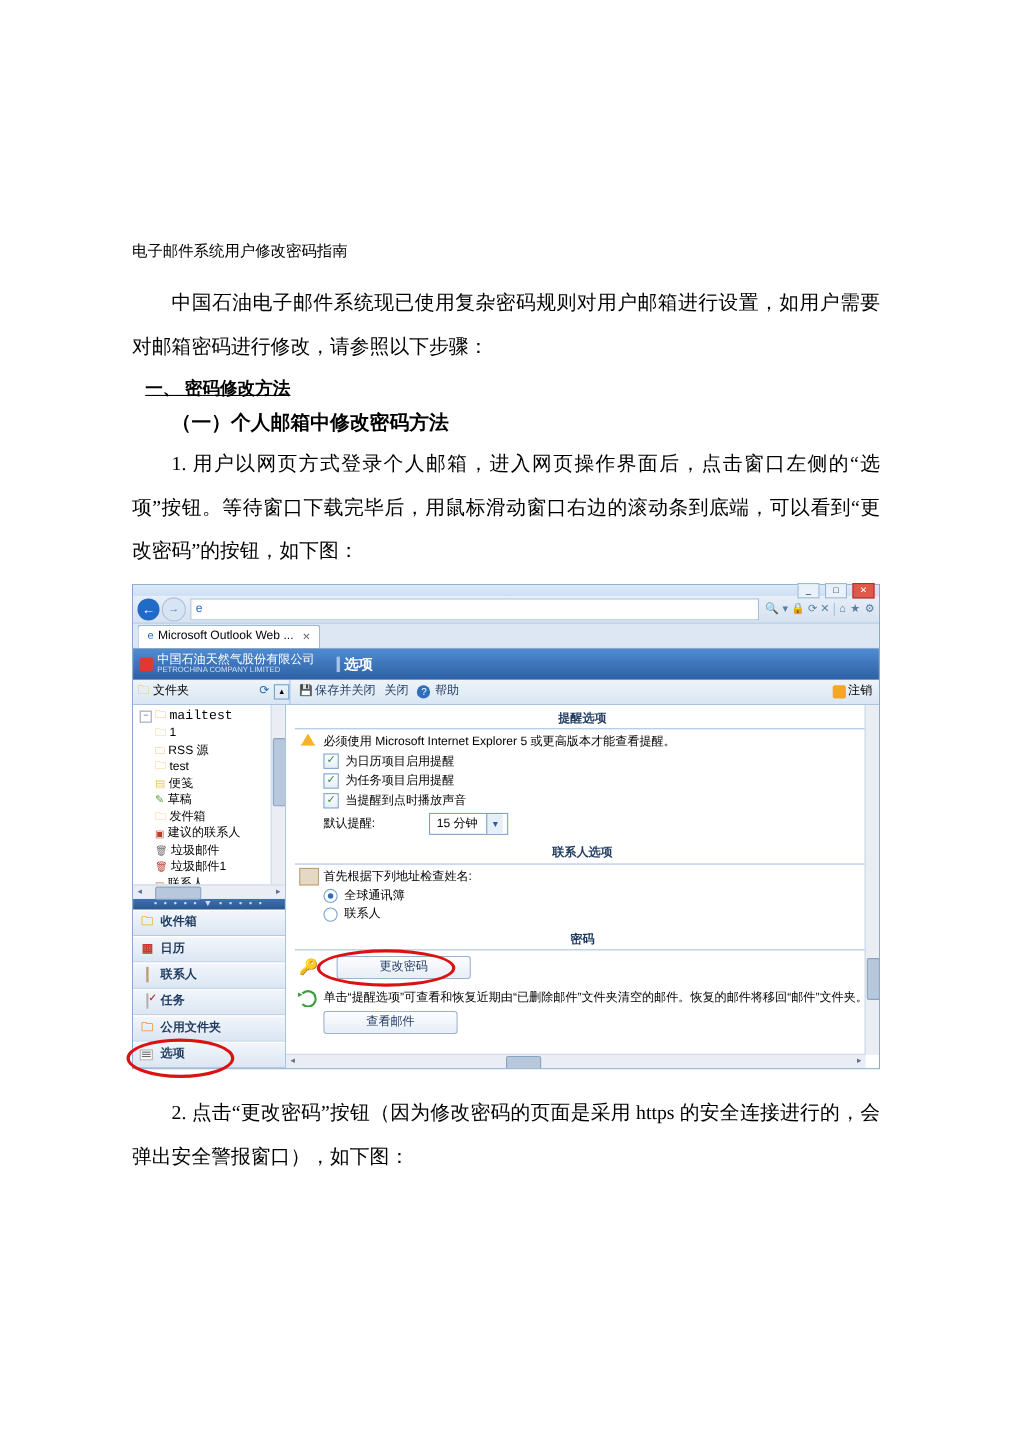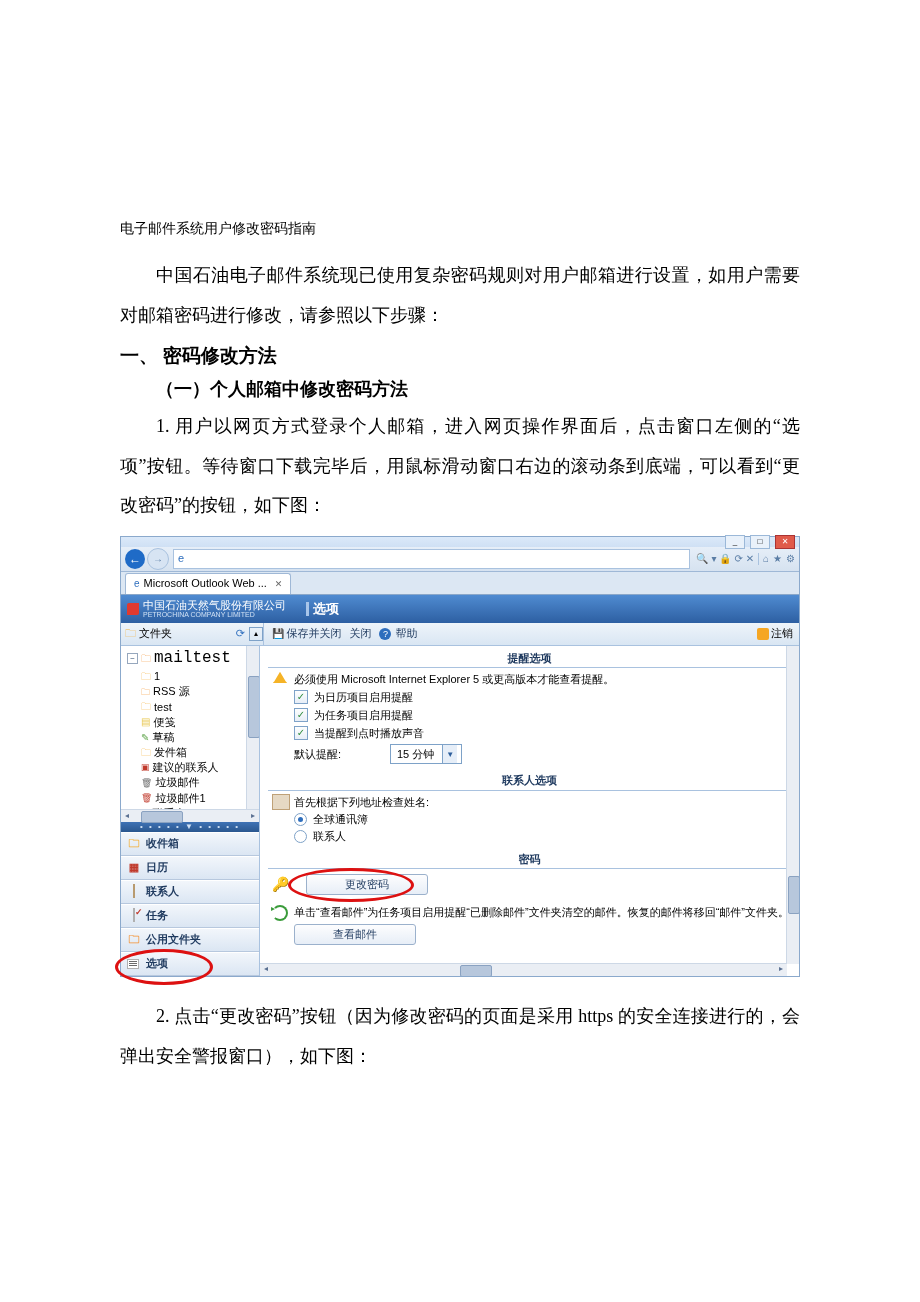--- a/index.html
+++ b/index.html
@@ -18,23 +18,24 @@
     margin-bottom: 18px;
   }
   .para {
     font-size: 18px;
     line-height: 2.2;
     text-align: justify;
     text-indent: 2em;
     margin: 0;
   }
   .h1 {
-    font-size: 19px;
+    font-size: 16px;
     font-weight: bold;
-    margin: 8px 0 8px 0;
+    margin: 8px 0 8px 12px;
+    text-decoration: underline;
   }
   .h2 {
     font-size: 18px;
     font-weight: bold;
     margin: 6px 0 6px 0;
     text-indent: 2em;
   }
 
   
   .shot {
@@ -185,21 +186,21 @@
   .tree {
     flex:1; overflow:hidden; padding:2px 0 2px 2px; position:relative;
     font-size:11px; color:#000;
   }
   .tree-scroll { position:absolute; right:0; top:0; bottom:0; width:12px;
     background:#eaeef4; border-left:1px solid #cdd8e6; }
   .tree-thumb { position:absolute; left:1px; width:10px; top:30px; height:60px;
     background:#b7c7dc; border:1px solid #8aa2c1; border-radius:2px; }
   .tree ul { list-style:none; margin:0; padding:0; }
   .tree li { padding:1px 0 1px 4px; white-space:nowrap; display:flex; align-items:center; gap:3px; }
-  .tree .root { font-family:"Courier New",monospace; font-size:16px; }
+  .tree .root { font-family:"Courier New",monospace; font-size:12px; }
   .ico-f { color:#f3b03b; font-size:10px; }
   .ico-o { color:#f3963b; font-size:10px; }
   .ico-rss { color:#f38b1e; font-size:9px; }
   .ico-note { color:#e9c956; font-size:10px; }
   .ico-draft { color:#63a74f; font-size:10px; }
   .ico-out { color:#f3b03b; font-size:10px; }
   .ico-sug { color:#c0392b; font-size:9px; }
   .ico-trash { color:#6b6b6b; font-size:9px; }
   .ico-trash2 { color:#c0392b; font-size:9px; }
   .ico-cont { color:#b47740; font-size:9px; }
@@ -559,21 +560,21 @@
           <span class="key-icon">🔑</span>
           <span class="pw-wrap">
             <span class="btn">更改密码</span>
             <div class="red-ring ring-pw"></div>
           </span>
         </div>
         <div class="gap"></div>
 
         <div class="row" style="position:relative;">
           <div class="restore-icon"></div>
-          <span style="line-height:1.3;">单击“查看邮件”为任务项目启用提醒“已删除邮件”文件夹清空的邮件。恢复的邮件将移回“邮件”文件夹。</span>
+          <span style="line-height:1.3;">单击“提醒选项”可查看和恢复近期由“已删除邮件”文件夹清空的邮件。恢复的邮件将移回“邮件”文件夹。</span>
         </div>
         <div class="row">
           <span class="btn">查看邮件</span>
         </div>
         </div>
 
         <div class="c-scroll">
           <div class="c-thumb"></div>
         </div>
         <div class="c-hscroll">

